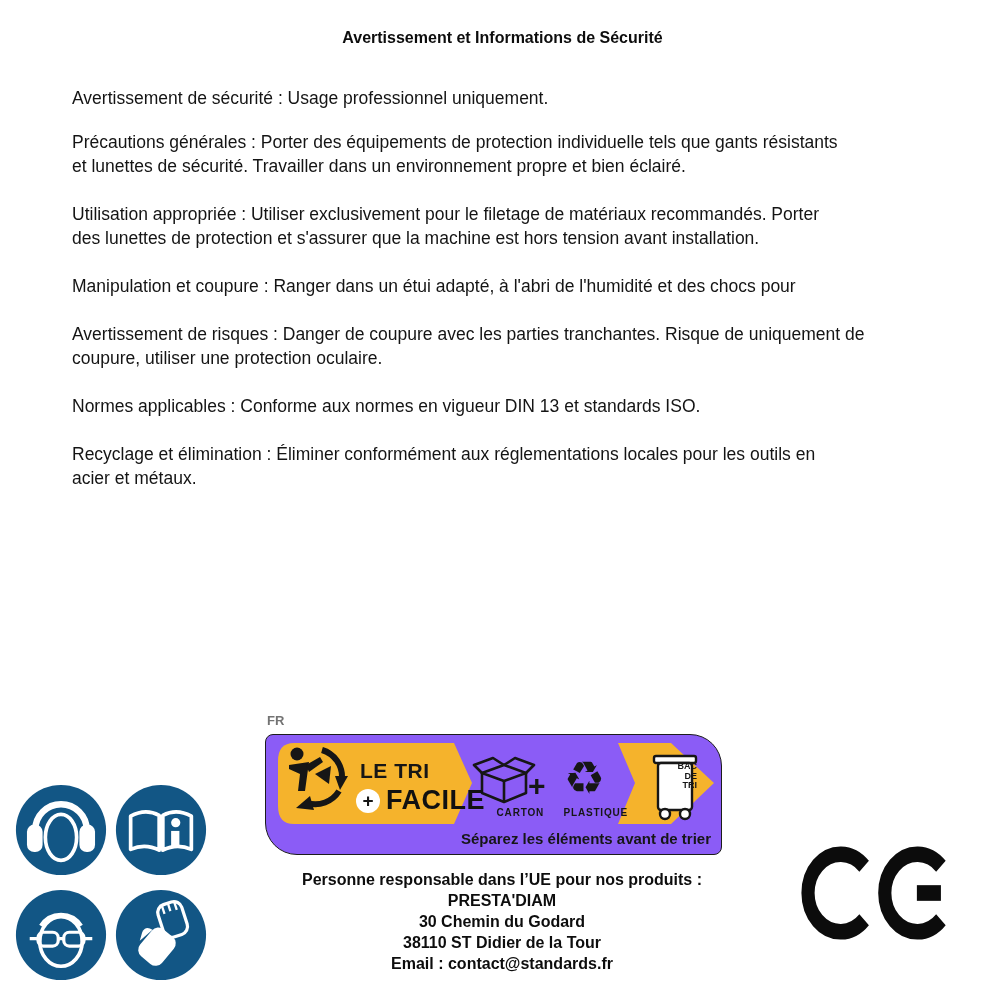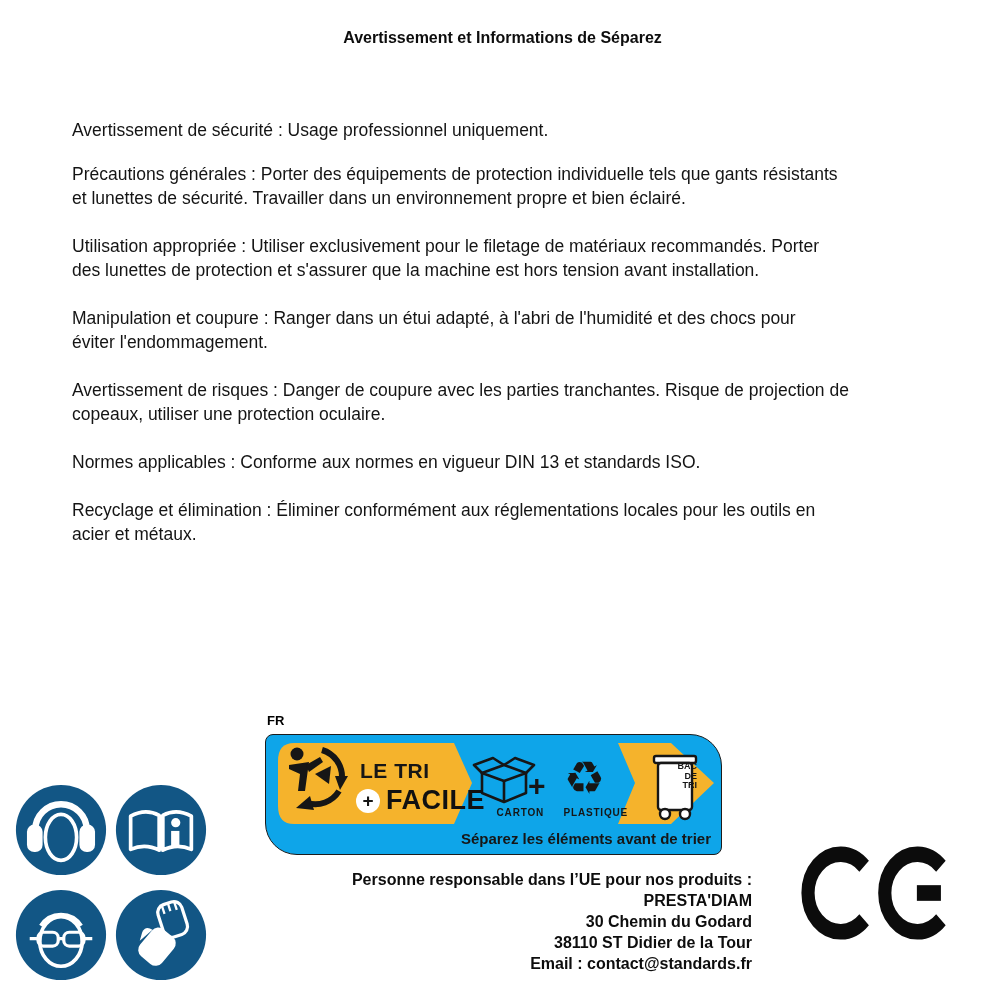--- a/index.html
+++ b/index.html
@@ -6,73 +6,72 @@
   #canvas{
     position:relative;width:1005px;height:1005px;background:#ffffff;
     font-family:"Liberation Sans",sans-serif;color:#111;overflow:hidden;
   }
   .page-title{
     position:absolute;top:29px;left:0;right:0;text-align:center;
     font-size:16px;font-weight:bold;color:#0d0d0d;
   }
   .body-text{position:absolute;left:72px;top:86px;width:900px;font-size:17.5px;line-height:24px;color:#141414;}
   .para{margin:0 0 24px 0;}
-  .para:first-child{margin-bottom:20px;margin-top:32px;}
+  .para:first-child{margin-bottom:20px;}
   .ln{white-space:nowrap;}
   
   .pictos{position:absolute;left:15px;top:784px;display:grid;grid-template-columns:92px 92px;grid-auto-rows:92px;column-gap:8px;row-gap:13px;}
   .picto{width:92px;height:92px;display:block;}
   
   .tri-wrap{position:absolute;left:265px;top:734px;width:457px;height:121px;}
-  .fr-tag{position:absolute;left:2px;top:-21px;font-size:13px;font-weight:bold;color:#000000;}
-  .tri-box{position:absolute;left:0;top:0;width:457px;height:121px;border:1.6px solid #1c1c1c;border-radius:8px 32px 8px 32px;box-sizing:border-box;background:#0ea5e9;overflow:hidden;}
+  .fr-tag{position:absolute;left:2px;top:-21px;font-size:13px;font-weight:bold;color:#737373;}
+  .tri-box{position:absolute;left:0;top:0;width:457px;height:121px;border:1.6px solid #1c1c1c;border-radius:8px 32px 8px 32px;box-sizing:border-box;background:#8b5cf6;overflow:hidden;}
   .tri-art{position:absolute;left:0;top:0;width:454px;height:118px;}
   .tri-text{position:absolute;font-weight:800;color:#161616;}
   .le-tri{left:94px;top:24px;font-size:21px;letter-spacing:.5px;}
   .facile-row{left:90px;top:50px;display:flex;align-items:center;gap:6px;}
   .plus-circle{width:24px;height:24px;border-radius:50%;background:#fff;color:#161616;font-size:19px;font-weight:800;display:flex;align-items:center;justify-content:center;line-height:1;}
   .facile{font-size:27px;font-weight:800;letter-spacing:.5px;}
   .mat-label{position:absolute;top:72px;font-size:10px;font-weight:700;letter-spacing:.8px;color:#161616;text-align:right;width:80px;}
   .mat-carton{left:198px;}
   .mat-plastique{left:282px;}
   .join-plus{position:absolute;left:262px;top:34px;font-size:30px;font-weight:800;color:#161616;}
   .recycle-glyph{position:absolute;left:298px;top:20px;font-size:46px;line-height:1;color:#161616;font-family:"DejaVu Sans",sans-serif;}
   .bin-text{position:absolute;left:387px;top:27px;width:44px;text-align:right;font-size:9px;line-height:9.5px;font-weight:800;color:#161616;}
   .tri-note{position:absolute;right:10px;top:95px;font-size:15px;font-weight:700;color:#161616;white-space:nowrap;}
   
-  .contact{position:absolute;left:252px;top:869px;width:500px;text-align:right;font-size:16px;font-weight:bold;line-height:21px;color:#0d0d0d;}
+  .contact{position:absolute;left:252px;top:869px;width:500px;text-align:center;font-size:16px;font-weight:bold;line-height:21px;color:#0d0d0d;}
   
   .ce{position:absolute;left:799px;top:845px;}
 </style>
 </head>
 <body>
 
 <div id="canvas">
 
-  <div class="page-title">Avertissement et Informations de Séparez</div>
+  <div class="page-title">Avertissement et Informations de Sécurité</div>
 
   <div class="body-text">
     <div class="para">
       <div class="ln">Avertissement de sécurité : Usage professionnel uniquement.</div>
     </div>
     <div class="para">
       <div class="ln">Précautions générales : Porter des équipements de protection individuelle tels que gants résistants</div>
       <div class="ln">et lunettes de sécurité. Travailler dans un environnement propre et bien éclairé.</div>
     </div>
     <div class="para">
       <div class="ln">Utilisation appropriée : Utiliser exclusivement pour le filetage de matériaux recommandés. Porter</div>
       <div class="ln">des lunettes de protection et s'assurer que la machine est hors tension avant installation.</div>
     </div>
     <div class="para">
       <div class="ln">Manipulation et coupure : Ranger dans un étui adapté, à l'abri de l'humidité et des chocs pour</div>
-      <div class="ln">éviter l'endommagement.</div>
     </div>
     <div class="para">
-      <div class="ln">Avertissement de risques : Danger de coupure avec les parties tranchantes. Risque de projection de</div>
-      <div class="ln">copeaux, utiliser une protection oculaire.</div>
+      <div class="ln">Avertissement de risques : Danger de coupure avec les parties tranchantes. Risque de uniquement de</div>
+      <div class="ln">coupure, utiliser une protection oculaire.</div>
     </div>
     <div class="para">
       <div class="ln">Normes applicables : Conforme aux normes en vigueur DIN 13 et standards ISO.</div>
     </div>
     <div class="para">
       <div class="ln">Recyclage et élimination : Éliminer conformément aux réglementations locales pour les outils en</div>
       <div class="ln">acier et métaux.</div>
     </div>
   </div>
 

